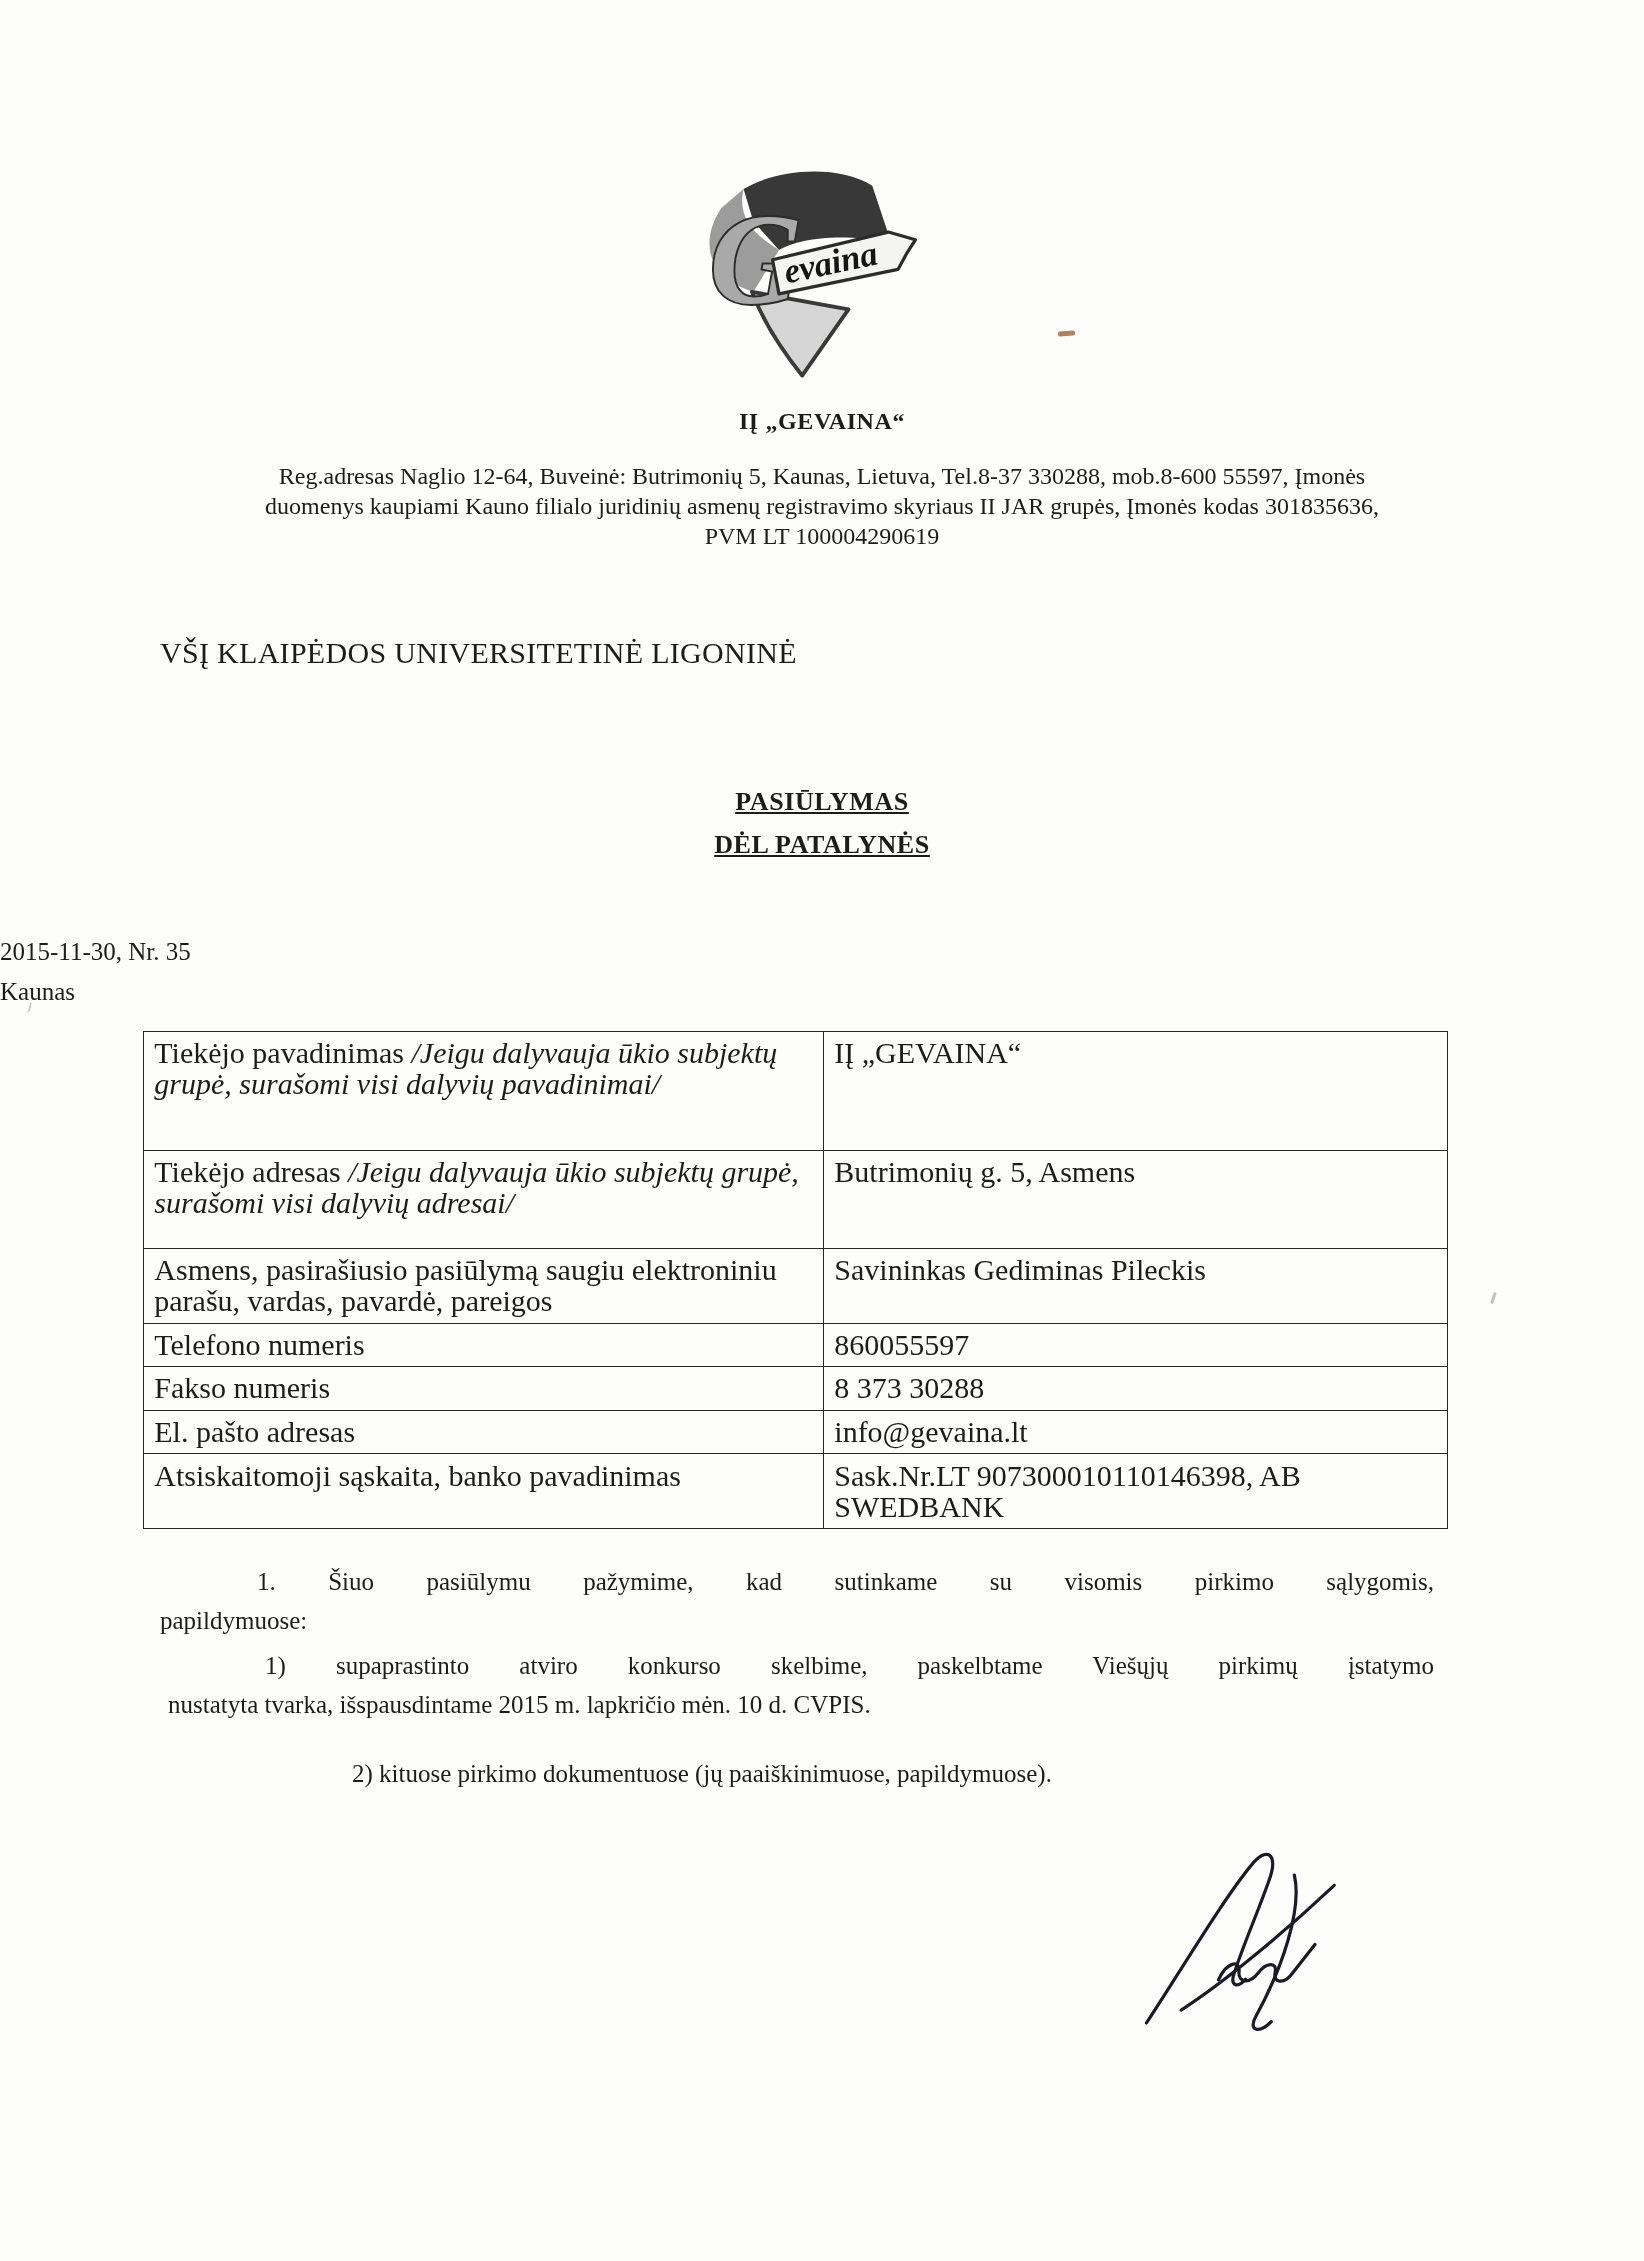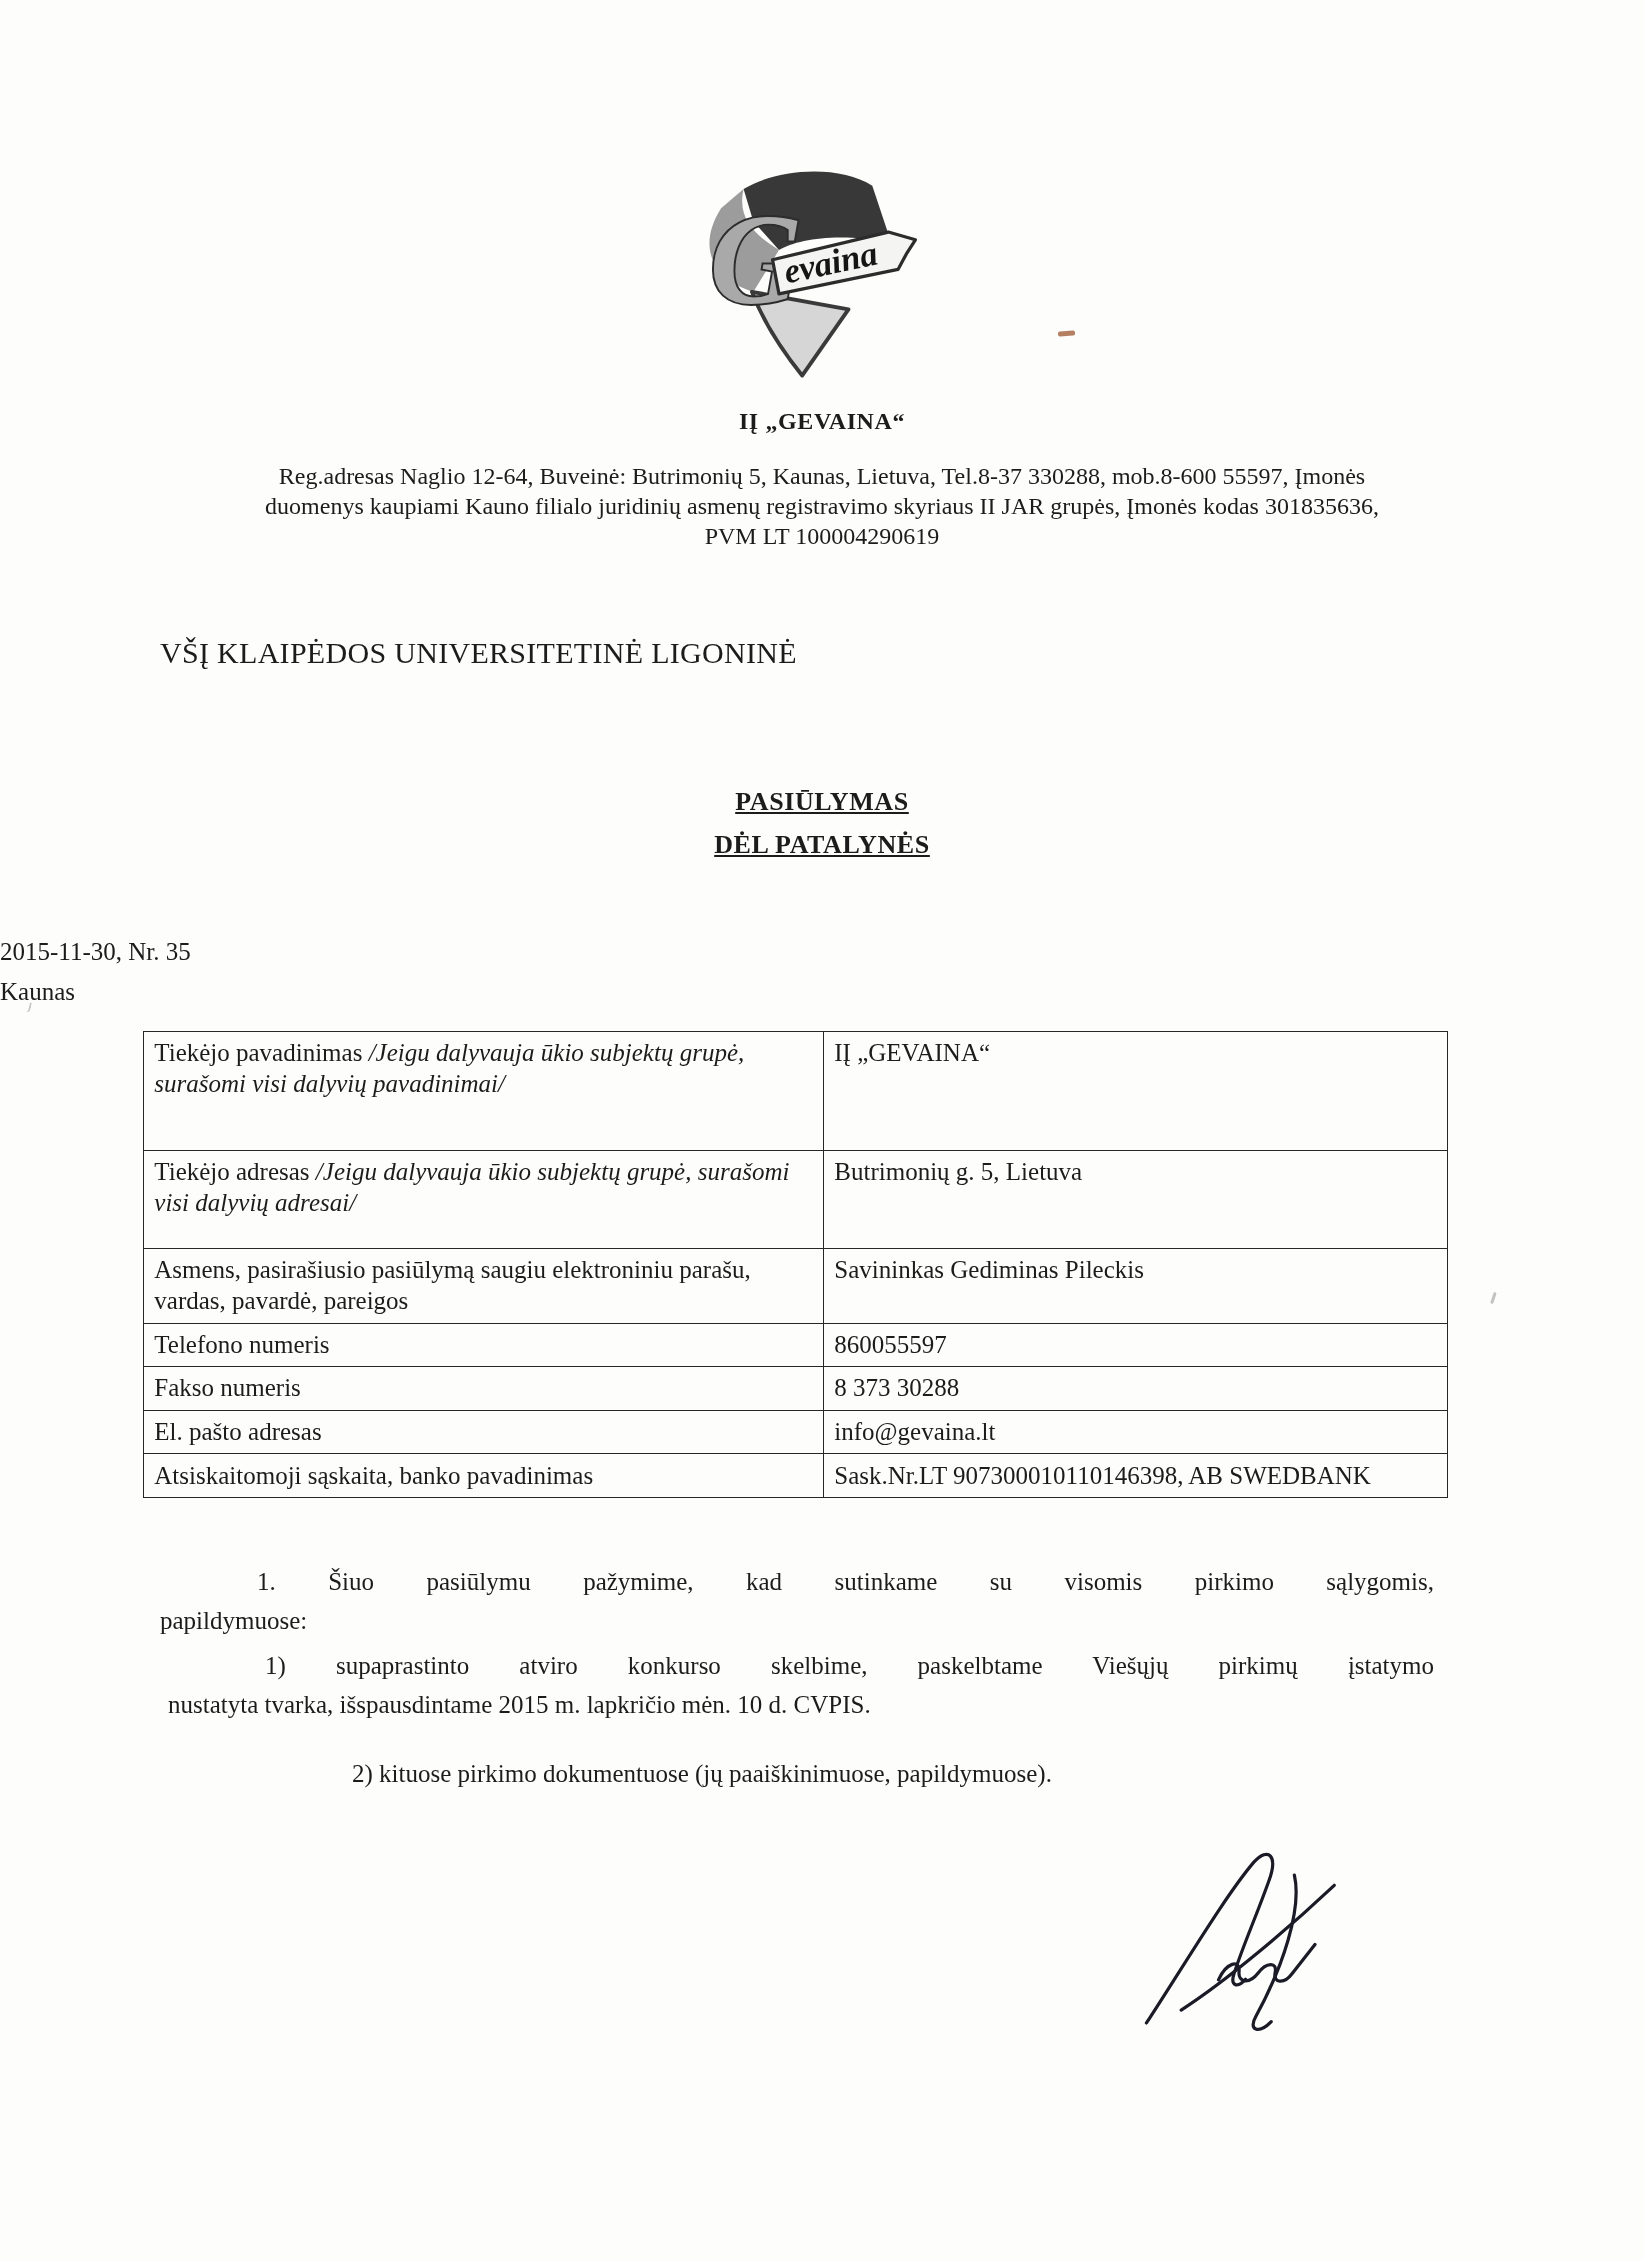--- a/index.html
+++ b/index.html
@@ -33,21 +33,21 @@
     text-align: center; font-weight: bold; font-size: 26px; line-height: 43px; letter-spacing: 0.6px; text-decoration: underline;
   }
 
   .meta-block {
     position: absolute; left: 0; top: 932px; width: 100%;
     font-size: 25px; line-height: 40px;
   }
 
   table.doc-table {
     position: absolute; left: 143px; top: 1031px; width: 1304px;
-    border-collapse: collapse; font-size: 25px; line-height: 31px; table-layout: fixed;
+    border-collapse: collapse; font-size: 30px; line-height: 31px; table-layout: fixed;
   }
   .doc-table td { border: 1.9px solid #272727; padding: 5.2px 13px 6.4px 10.3px; vertical-align: top; }
   .doc-table .it { font-style: italic; }
   tr.row-tall { height: 98px; }
   tr.row-first { height: 119px; }
   tr.row-single { height: 40px; }
 
   .body-text {
     position: absolute; left: 160px; top: 1562px; width: 1274px;
     font-size: 25px; line-height: 39px;
@@ -122,21 +122,21 @@
         </td>
         <td>
           <span>IĮ „GEVAINA“</span>
         </td>
       </tr>
       <tr class="row-tall">
         <td>
           <span>Tiekėjo adresas </span><span class="it">/Jeigu dalyvauja ūkio subjektų grupė, surašomi visi dalyvių adresai/</span>
         </td>
         <td>
-          <span>Butrimonių g. 5, Lietuva</span>
+          <span>Butrimonių g. 5, Asmens</span>
         </td>
       </tr>
       <tr>
         <td>
           <span>Asmens, pasirašiusio pasiūlymą saugiu elektroniniu parašu, vardas, pavardė, pareigos</span><span class="it"></span>
         </td>
         <td>
           <span>Savininkas Gediminas Pileckis</span>
         </td>
       </tr>

